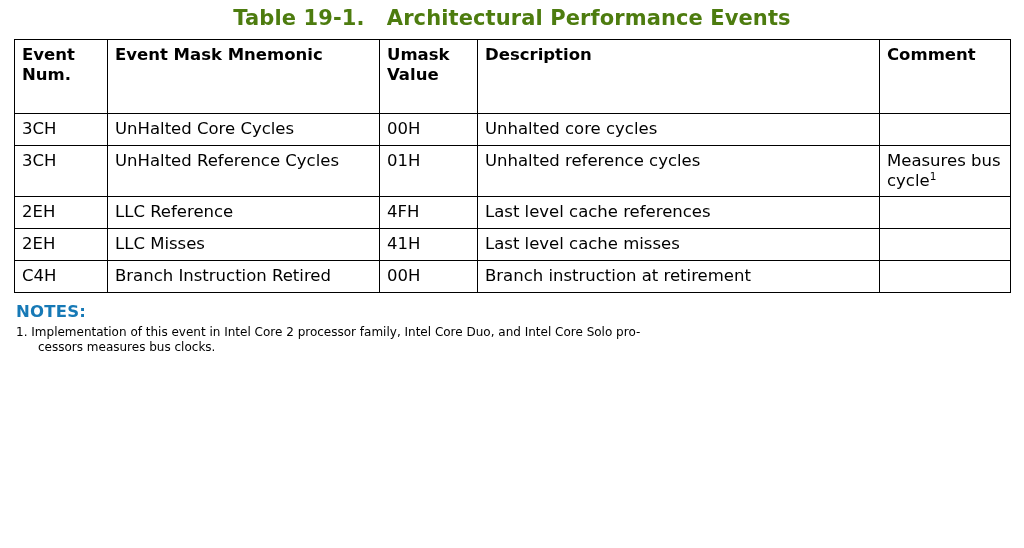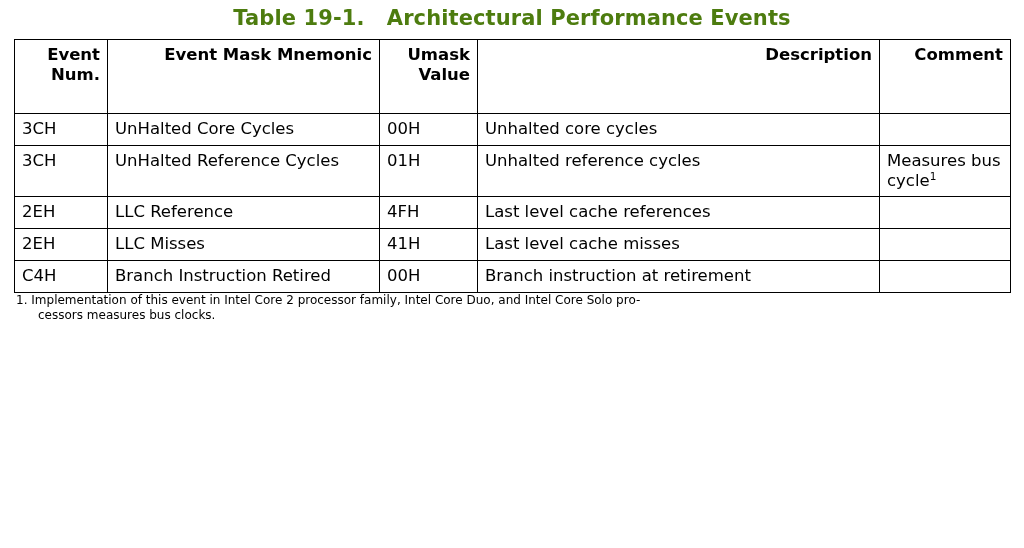--- a/index.html
+++ b/index.html
@@ -40,21 +40,21 @@
     font-size: 16.5px;
   }
   table.perf th, table.perf td {
     border: 1.6px solid #000000;
     vertical-align: top;
     padding: 5px 7px 6px 7px;
     line-height: 1.2;
   }
   table.perf th {
     font-weight: bold;
-    text-align: right;
+    text-align: left;
     vertical-align: top;
   }
   table.perf thead th {
     height: 62px;
   }
   .col-num   { width: 93px; }
   .col-mask  { width: 272px; }
   .col-umask { width: 98px; }
   .col-desc  { width: 402px; }
   .col-comm  { width: 131px; }
@@ -144,20 +144,21 @@
       <tr>
         <td class="cell">C4H</td>
         <td class="cell">Branch Instruction Retired</td>
         <td class="cell">00H</td>
         <td class="cell">Branch instruction at retirement</td>
         <td class="cell"><span></span></td>
       </tr>
     </tbody>
   </table>
 
+  <div class="notes-head">NOTES:</div>
 
   <div class="note-item">
     <span>1.</span>
     <span>Implementation of this event in Intel Core 2 processor family, Intel Core Duo, and Intel Core Solo pro-</span>
     <span class="note-cont">cessors measures bus clocks.</span>
   </div>
 
 </div>
 
 </body></html>

